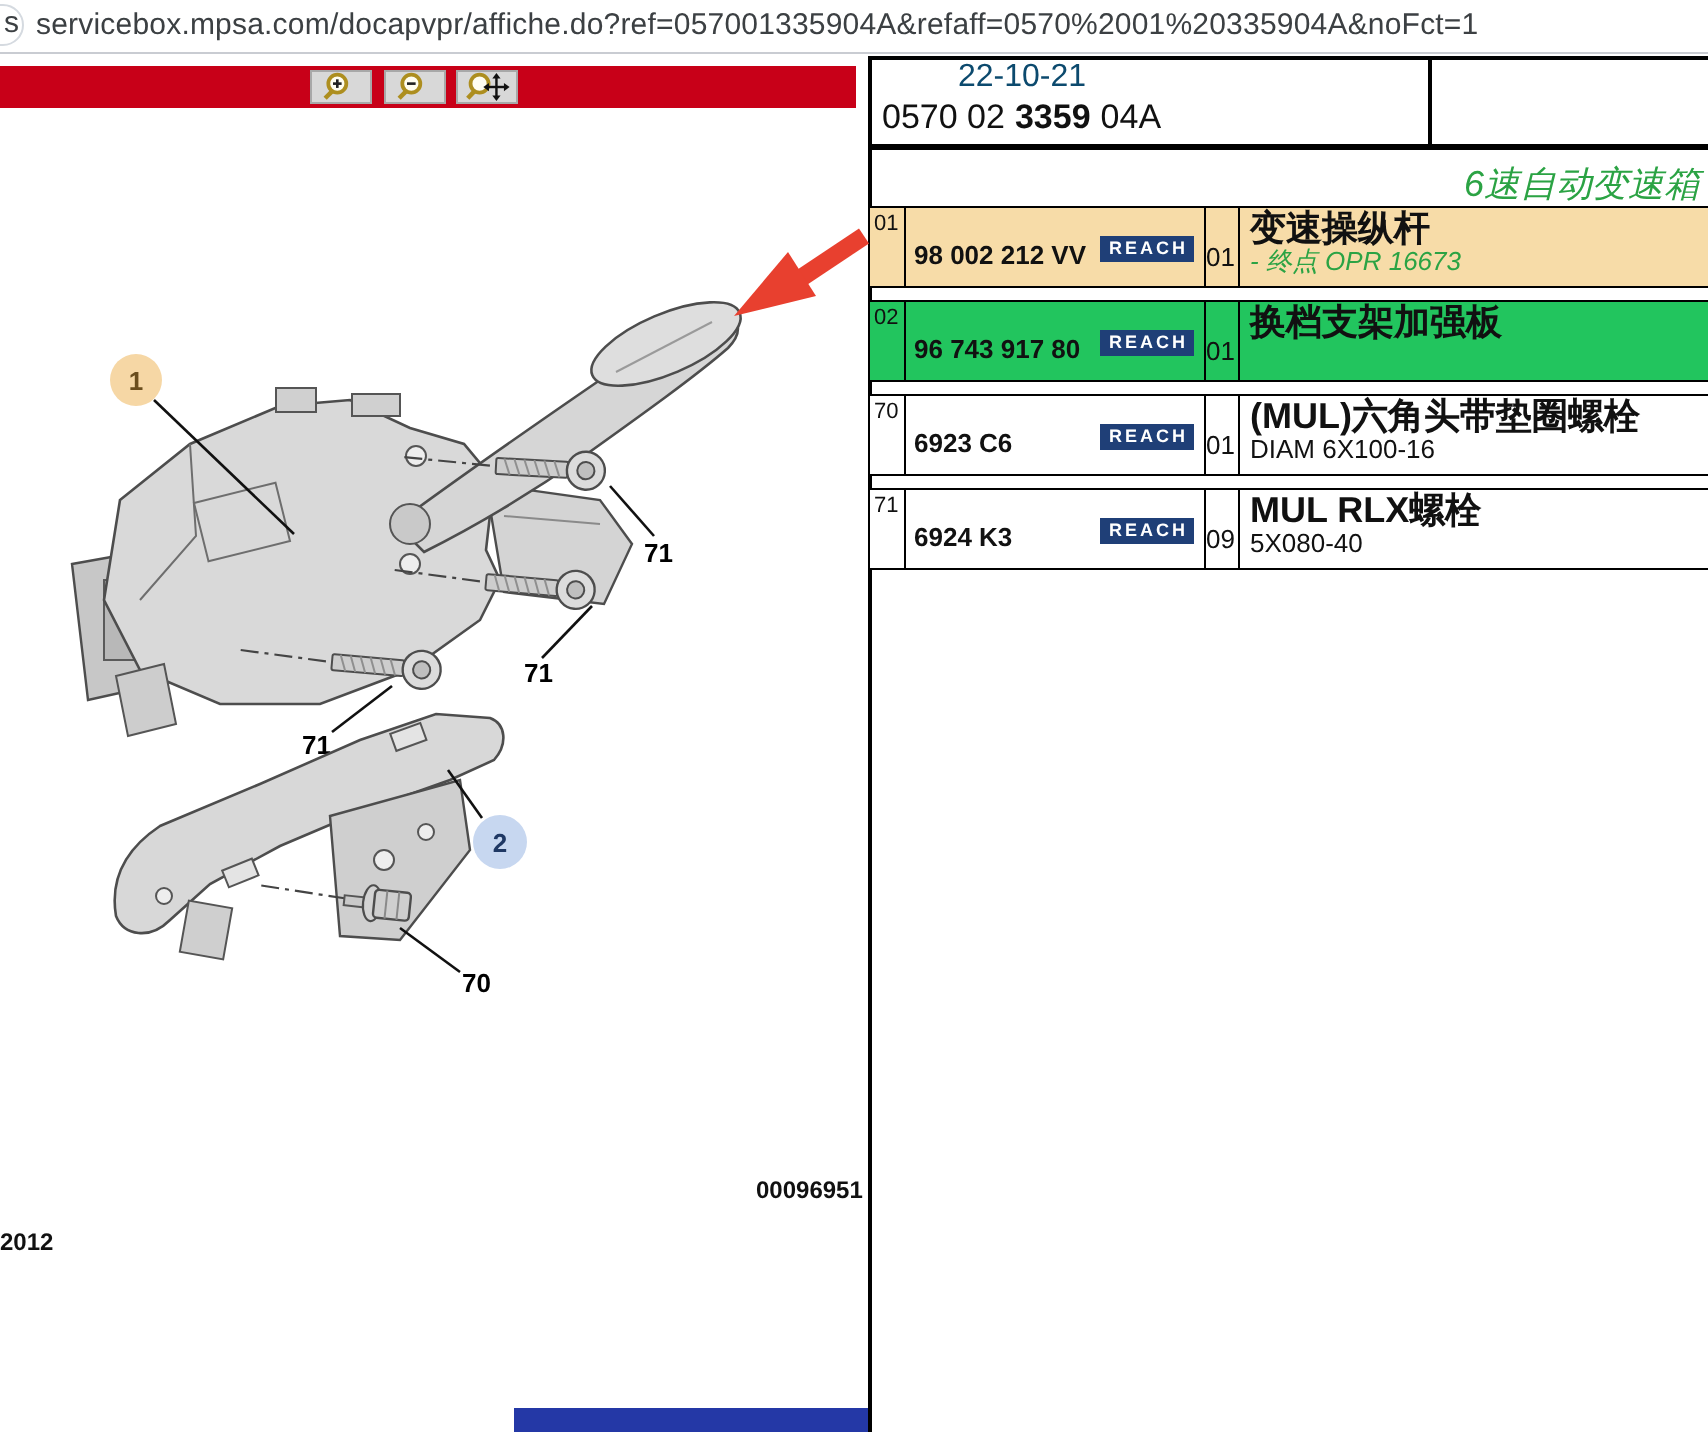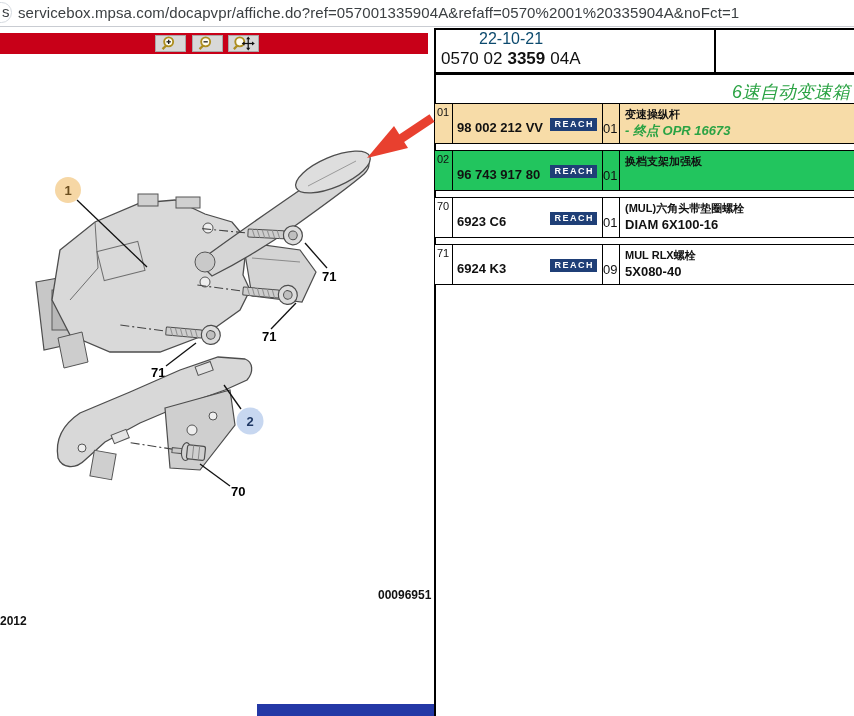--- a/index.html
+++ b/index.html
@@ -35,22 +35,22 @@
   .r0{top:103px;background:#F7DCA8;}
   .r1{top:150px;background:#22c55e;}
   .r2{top:197px;} .r3{top:244px;}
   .c-idx{width:18px;border-right:1px solid #000;font-size:11px;padding:2px 0 0 2px;}
   .c-ref{width:150px;border-right:1px solid #000;position:relative;}
   .refnum{position:absolute;left:4px;top:16px;font-size:13px;font-weight:bold;white-space:nowrap;}
   .reach{position:absolute;right:5px;top:14px;background:#1F3F77;color:#fff;
          font-size:9px;font-weight:bold;letter-spacing:1.5px;padding:2px 3px 2px 4px;line-height:1;}
   .c-qty{width:17px;border-right:1px solid #000;font-size:13px;padding-top:17px;text-align:left;}
   .c-desc{flex:1;padding:2px 0 0 5px;}
-  .dname{font-size:11px;font-weight:bold;line-height:16px;white-space:nowrap;}
-  .dnote{font-size:13px;line-height:15px;margin-top:1px;color:#111;white-space:nowrap;font-weight:bold;}
+  .dname{font-size:18px;font-weight:bold;line-height:16px;white-space:nowrap;}
+  .dnote{font-size:13px;line-height:15px;margin-top:1px;color:#111;white-space:nowrap;}
   .note-green{color:#2BA344;font-style:italic;}
   
   .diagram{position:absolute;left:0;top:0;}
   .callout-num{font:bold 13px "Liberation Sans",sans-serif;}
   .footer-year{position:absolute;left:0px;top:614px;font-size:12px;font-weight:bold;}
   .footer-doc{position:absolute;left:378px;top:588px;font-size:12px;font-weight:bold;}
   .taskbar-strip{position:absolute;left:257px;top:704px;width:177px;height:12px;background:#2438A6;}
 </style>
 </head>
 <body>

